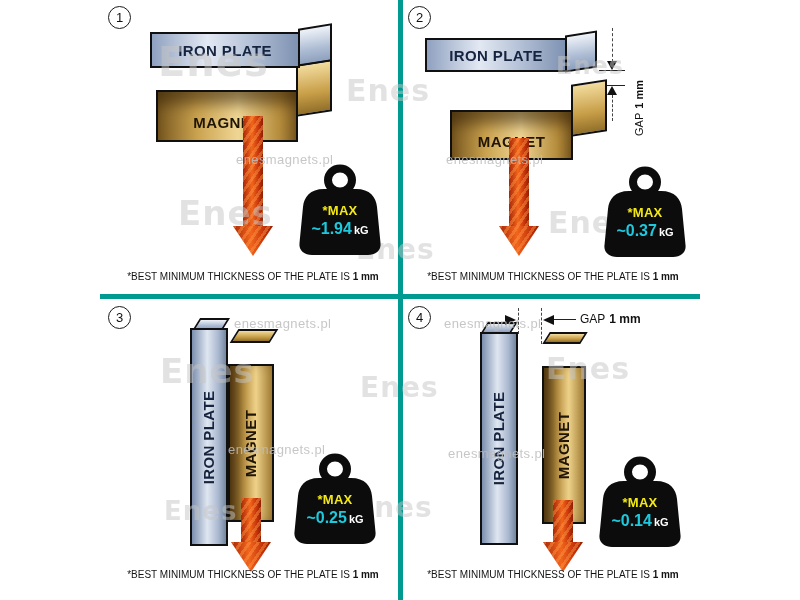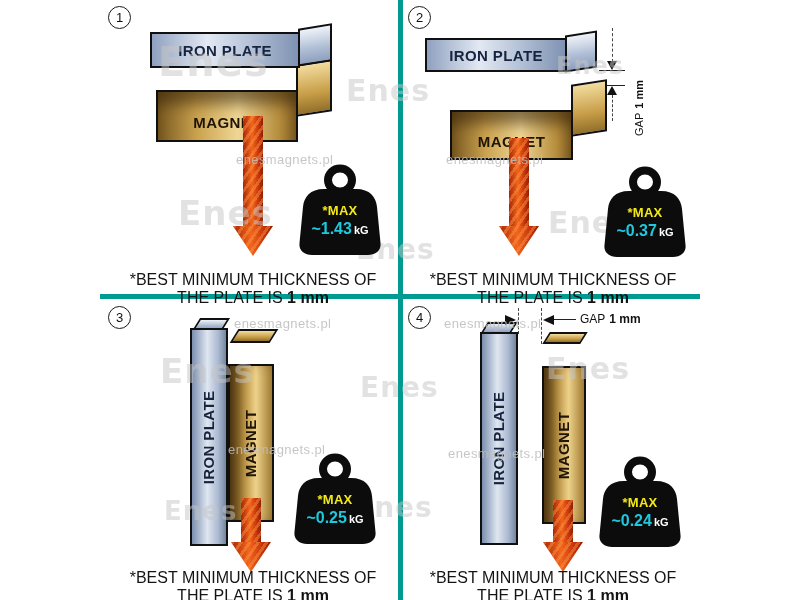--- a/index.html
+++ b/index.html
@@ -43,21 +43,21 @@
                linear-gradient(90deg,#a82708,#f2661c 45%,#c23109 80%,#8f2004);}
 
   .weight{position:absolute;width:84px;height:96px;z-index:5;}
   .weight svg{position:absolute;left:0;top:0;}
   .w-max{position:absolute;top:40px;left:0;width:100%;text-align:center;color:#f5ea14;
          font-size:13px;font-weight:bold;letter-spacing:.3px;}
   .w-val{position:absolute;top:57px;left:0;width:100%;text-align:center;color:#1ec9de;
          font-size:16px;font-weight:bold;}
   .w-unit{color:#fff;font-size:11px;font-weight:bold;margin-left:2px;}
 
-  .caption{position:absolute;font-size:16px;color:#141414;text-align:center;z-index:6;}
+  .caption{position:absolute;font-size:10px;color:#141414;text-align:center;z-index:6;}
 
   .wm{position:absolute;pointer-events:none;z-index:4;}
   .wm-logo{color:#c6c6c6;font-weight:bold;letter-spacing:1px;opacity:.5;line-height:1;
            font-family:"DejaVu Sans",sans-serif;}
   .wm-url{color:#bdbdbd;font-size:13px;opacity:.85;letter-spacing:.4px;}
 
   .dim-line-v{position:absolute;border-left:1.5px dashed #444;z-index:3;}
   .dim-line-h{position:absolute;border-top:1.5px solid #222;z-index:3;}
   .tri{position:absolute;width:0;height:0;z-index:3;}
   .tri-down{border-left:5px solid transparent;border-right:5px solid transparent;border-top:9px solid #111;}
@@ -93,21 +93,21 @@
   <div class="arrow" style="left:233px;top:116px;width:40px">
     <div class="shaft" style="height:110px"></div>
     <div class="head"></div>
   </div>
   <div class="weight" style="left:298px;top:163px">
     <svg width="84" height="96" viewBox="0 0 84 96">
       <ellipse cx="42" cy="17" rx="12" ry="11.5" fill="none" stroke="#0c0c0c" stroke-width="8"></ellipse>
       <path d="M26 26 L58 26 C72 26 78 34 79 44 L82.5 80 C83.5 88 77 92 70 92 L14 92 C7 92 .5 88 1.5 80 L5 44 C6 34 12 26 26 26 Z" fill="#0c0c0c"></path>
     </svg>
     <div class="w-max">*MAX</div>
-    <div class="w-val"><span>~1.43</span><span class="w-unit">kG</span></div>
+    <div class="w-val"><span>~1.94</span><span class="w-unit">kG</span></div>
   </div>
   <div class="caption" style="left:121px;top:271px;width:264px">
     <span>*BEST MINIMUM THICKNESS OF THE PLATE IS</span> <b>1 mm</b>
   </div>
 
   <div class="cap cap-iron skewy" style="left:565px;top:33px;width:32px;height:37px"></div>
   <div class="slab iron" style="left:425px;top:38px;width:142px;height:34px">
     <span class="slab-label iron-text">IRON PLATE</span>
   </div>
   <div class="cap cap-magnet skewy" style="left:571px;top:82px;width:36px;height:52px"></div>
@@ -184,21 +184,21 @@
   <div class="arrow" style="left:543px;top:500px;width:40px">
     <div class="shaft" style="height:42px"></div>
     <div class="head"></div>
   </div>
   <div class="weight" style="left:598px;top:455px">
     <svg width="84" height="96" viewBox="0 0 84 96">
       <ellipse cx="42" cy="17" rx="12" ry="11.5" fill="none" stroke="#0c0c0c" stroke-width="8"></ellipse>
       <path d="M26 26 L58 26 C72 26 78 34 79 44 L82.5 80 C83.5 88 77 92 70 92 L14 92 C7 92 .5 88 1.5 80 L5 44 C6 34 12 26 26 26 Z" fill="#0c0c0c"></path>
     </svg>
     <div class="w-max">*MAX</div>
-    <div class="w-val"><span>~0.24</span><span class="w-unit">kG</span></div>
+    <div class="w-val"><span>~0.14</span><span class="w-unit">kG</span></div>
   </div>
   <div class="caption" style="left:421px;top:569px;width:264px">
     <span>*BEST MINIMUM THICKNESS OF THE PLATE IS</span> <b>1 mm</b>
   </div>
 
   <div class="wm wm-logo" style="left:158px;top:42px;font-size:40px">Enes</div>
   <div class="wm wm-logo" style="left:178px;top:196px;font-size:34px">Enes</div>
   <div class="wm wm-logo" style="left:346px;top:76px;font-size:30px">Enes</div>
   <div class="wm wm-logo" style="left:356px;top:236px;font-size:28px">Enes</div>
   <div class="wm wm-logo" style="left:556px;top:54px;font-size:24px">Enes</div>

